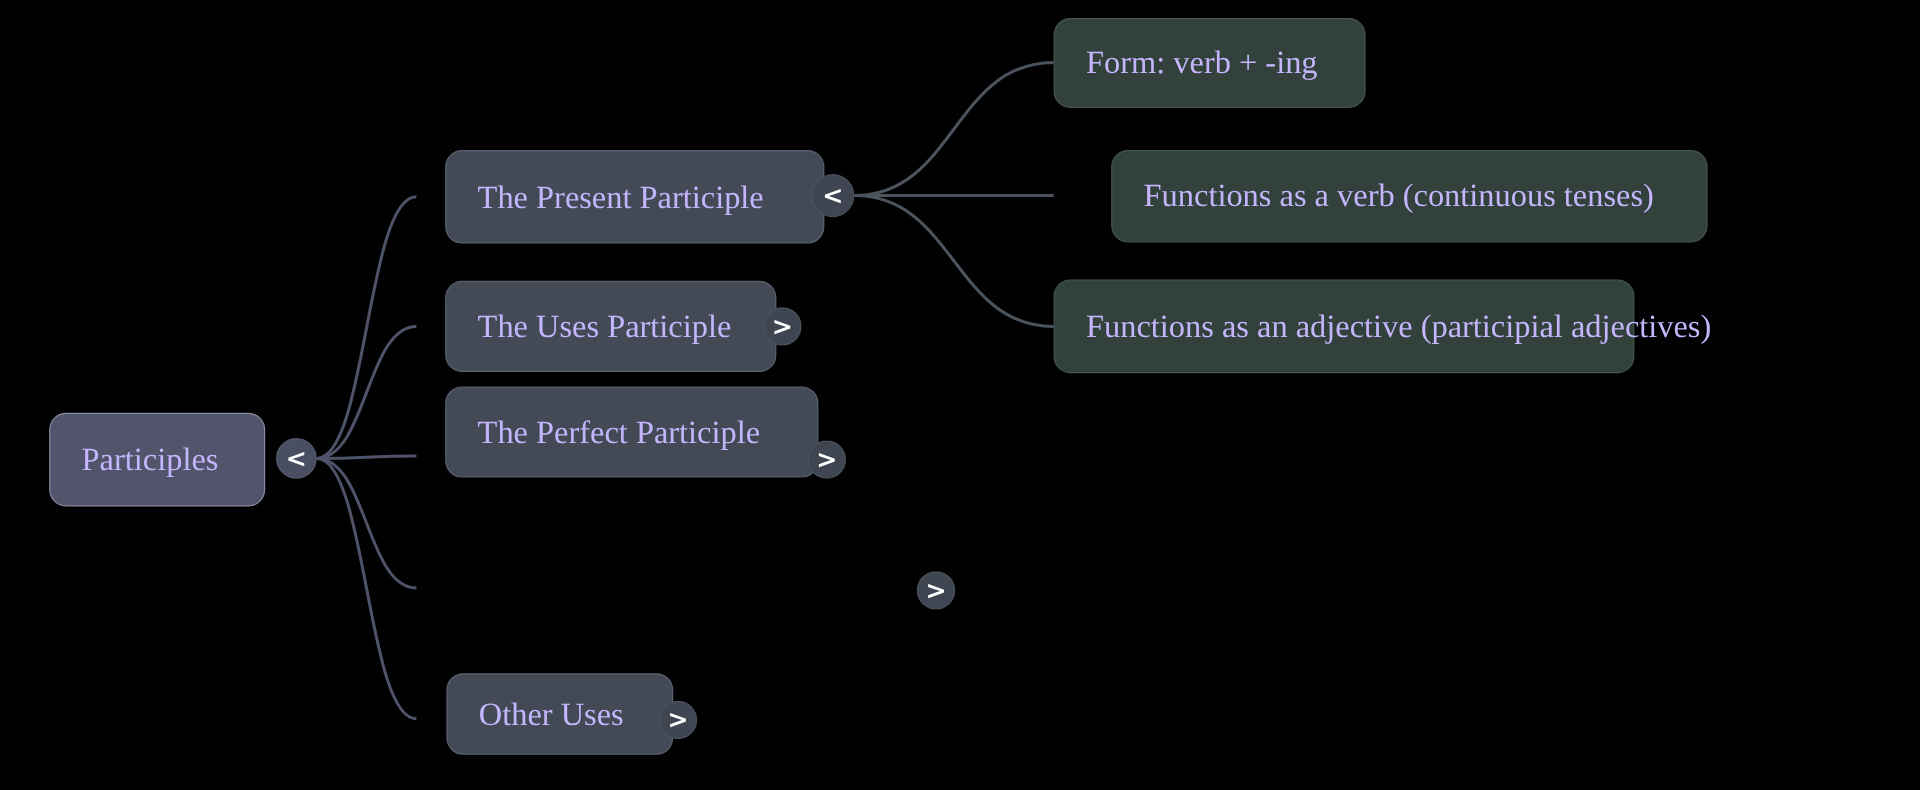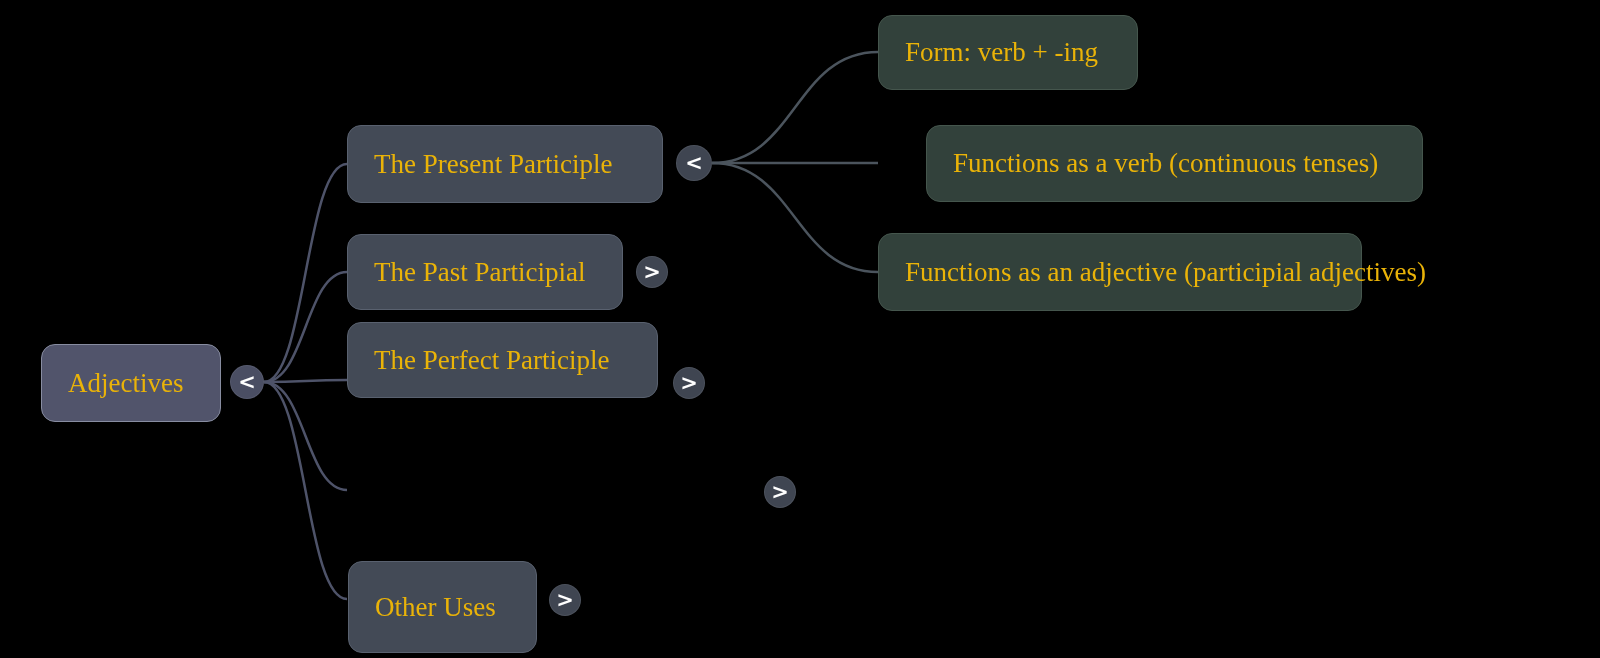--- a/index.html
+++ b/index.html
@@ -11,33 +11,34 @@
   }
   .canvas{position:relative;width:1600px;height:658px;}
   svg.edges{position:absolute;left:0;top:0;width:1600px;height:658px;}
 
   .node{
     position:absolute;
     display:flex;align-items:center;
     padding:0 26px;
     box-sizing:border-box;
     border-radius:14px;
-    color:#eab308;
+    color:#c4b5fd;
     font-size:27px;
     white-space:nowrap;
     cursor:pointer;
   }
   .node .label{pointer-events:none;}
   .node-root{
     background:#51546b;
     border:1px solid #888da1;
   }
   .node-branch{
     background:#434a56;
     border:1px solid #59616f;
+    margin-left:24px;
   }
   .node-leaf{
     background:#32413b;
     border:1px solid #45564d;
   }
 
   .toggle{
     position:absolute;
     display:flex;align-items:center;justify-content:center;
     border-radius:50%;
@@ -52,21 +53,21 @@
   }
   .toggle-root{background:#4a4e63;}
   .toggle-branch{background:#3f4551;}
 
   
   #n-root    {left:41px;  top:344px; width:180px; height:78px;}
   #n-present {left:347px; top:125px; width:316px; height:78px;}
   #n-past    {left:347px; top:234px; width:276px; height:76px;}
   #n-perfect {left:347px; top:322px; width:311px; height:76px;}
   #n-uses    {left:348px; top:452px; width:404px; height:77px;}
-  #n-other   {left:348px; top:561px; width:189px; height:92px;}
+  #n-other   {left:348px; top:561px; width:189px; height:68px;}
   #n-form    {left:878px; top:15px;  width:260px; height:75px;}
   #n-fverb   {left:926px; top:125px; width:497px; height:77px;}
   #n-fadj    {left:878px; top:233px; width:484px; height:78px;}
 
   #t-root    {left:230px; top:365px; width:34px; height:34px;}
   #t-present {left:676px; top:145px; width:36px; height:36px;}
   #t-past    {left:636px; top:256px; width:32px; height:32px;}
   #t-perfect {left:673px; top:367px; width:32px; height:32px;}
   #t-uses    {left:764px; top:476px; width:32px; height:32px;}
   #t-other   {left:549px; top:584px; width:32px; height:32px;}
@@ -83,28 +84,28 @@
     <path d="M264,382 C305.5,382 305.5,380 347,380" fill="none" stroke="#4e5369" stroke-width="2.5"></path>
     <path d="M264,382 C305.5,382 305.5,490 347,490" fill="none" stroke="#4e5369" stroke-width="2.5"></path>
     <path d="M264,382 C305.5,382 305.5,599 347,599" fill="none" stroke="#4e5369" stroke-width="2.5"></path>
 
     <path d="M712,163 C795,163 795,52 878,52" fill="none" stroke="#4b545d" stroke-width="2.5"></path>
     <path d="M712,163 L878,163" fill="none" stroke="#4b545d" stroke-width="2.5"></path>
     <path d="M712,163 C795,163 795,272 878,272" fill="none" stroke="#4b545d" stroke-width="2.5"></path>
   </svg>
 
   <div id="n-root" class="node node-root">
-    <span class="label">Adjectives</span>
+    <span class="label">Participles</span>
   </div>
 
   <div id="n-present" class="node node-branch">
     <span class="label">The Present Participle</span>
   </div>
   <div id="n-past" class="node node-branch">
-    <span class="label">The Past Participial</span>
+    <span class="label">The Uses Participle</span>
   </div>
   <div id="n-perfect" class="node node-branch">
     <span class="label">The Perfect Participle</span>
   </div>
   <div id="n-other" class="node node-branch">
     <span class="label">Other Uses</span>
   </div>
 
   <div id="n-form" class="node node-leaf">
     <span class="label">Form: verb + -ing</span>

